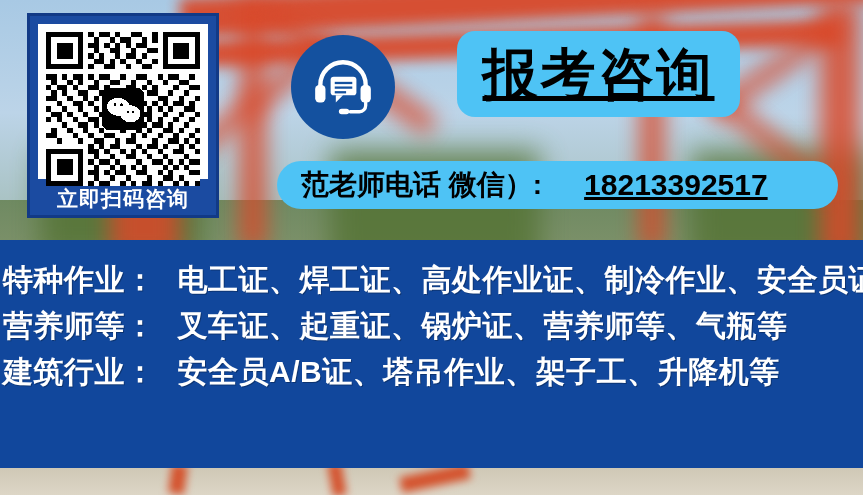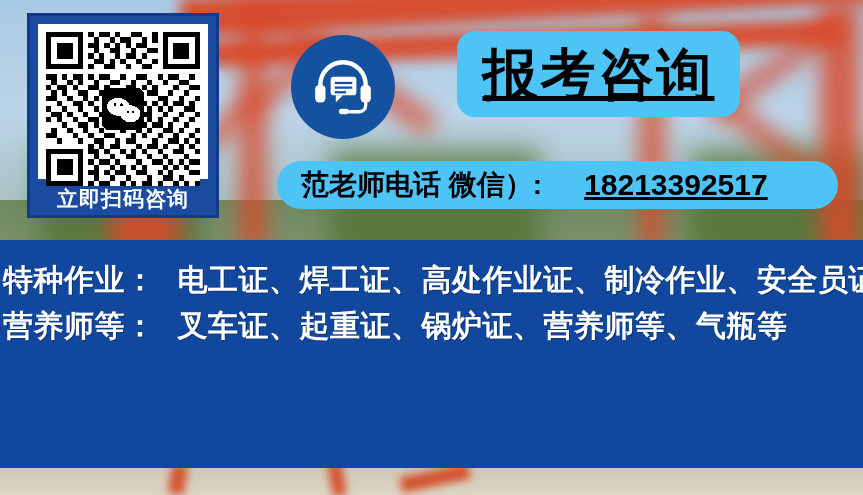--- a/index.html
+++ b/index.html
@@ -475,20 +475,24 @@
 
   <div class="info-band">
     <div class="info-row">
       <span class="cat">特种作业：</span>
       <span class="items">电工证、焊工证、高处作业证、制冷作业、安全员证等</span>
     </div>
     <div class="info-row">
       <span class="cat">营养师等：</span>
       <span class="items">叉车证、起重证、锅炉证、营养师等、气瓶等</span>
     </div>
+    <div class="info-row">
+      <span class="cat">建筑行业：</span>
+      <span class="items">安全员A/B证、塔吊作业、架子工、升降机等</span>
+    </div>
   </div>
 
   <div class="bottom-strip">
     <div class="b" style="left:170px; top:-4px; width:16px; height:30px; transform:rotate(8deg);"></div>
     <div class="b" style="left:330px; top:-6px; width:14px; height:34px; transform:rotate(-10deg);"></div>
     <div class="b" style="left:400px; top:2px; width:70px; height:16px; transform:rotate(-12deg);"></div>
 
   </div>
 
 </div>

